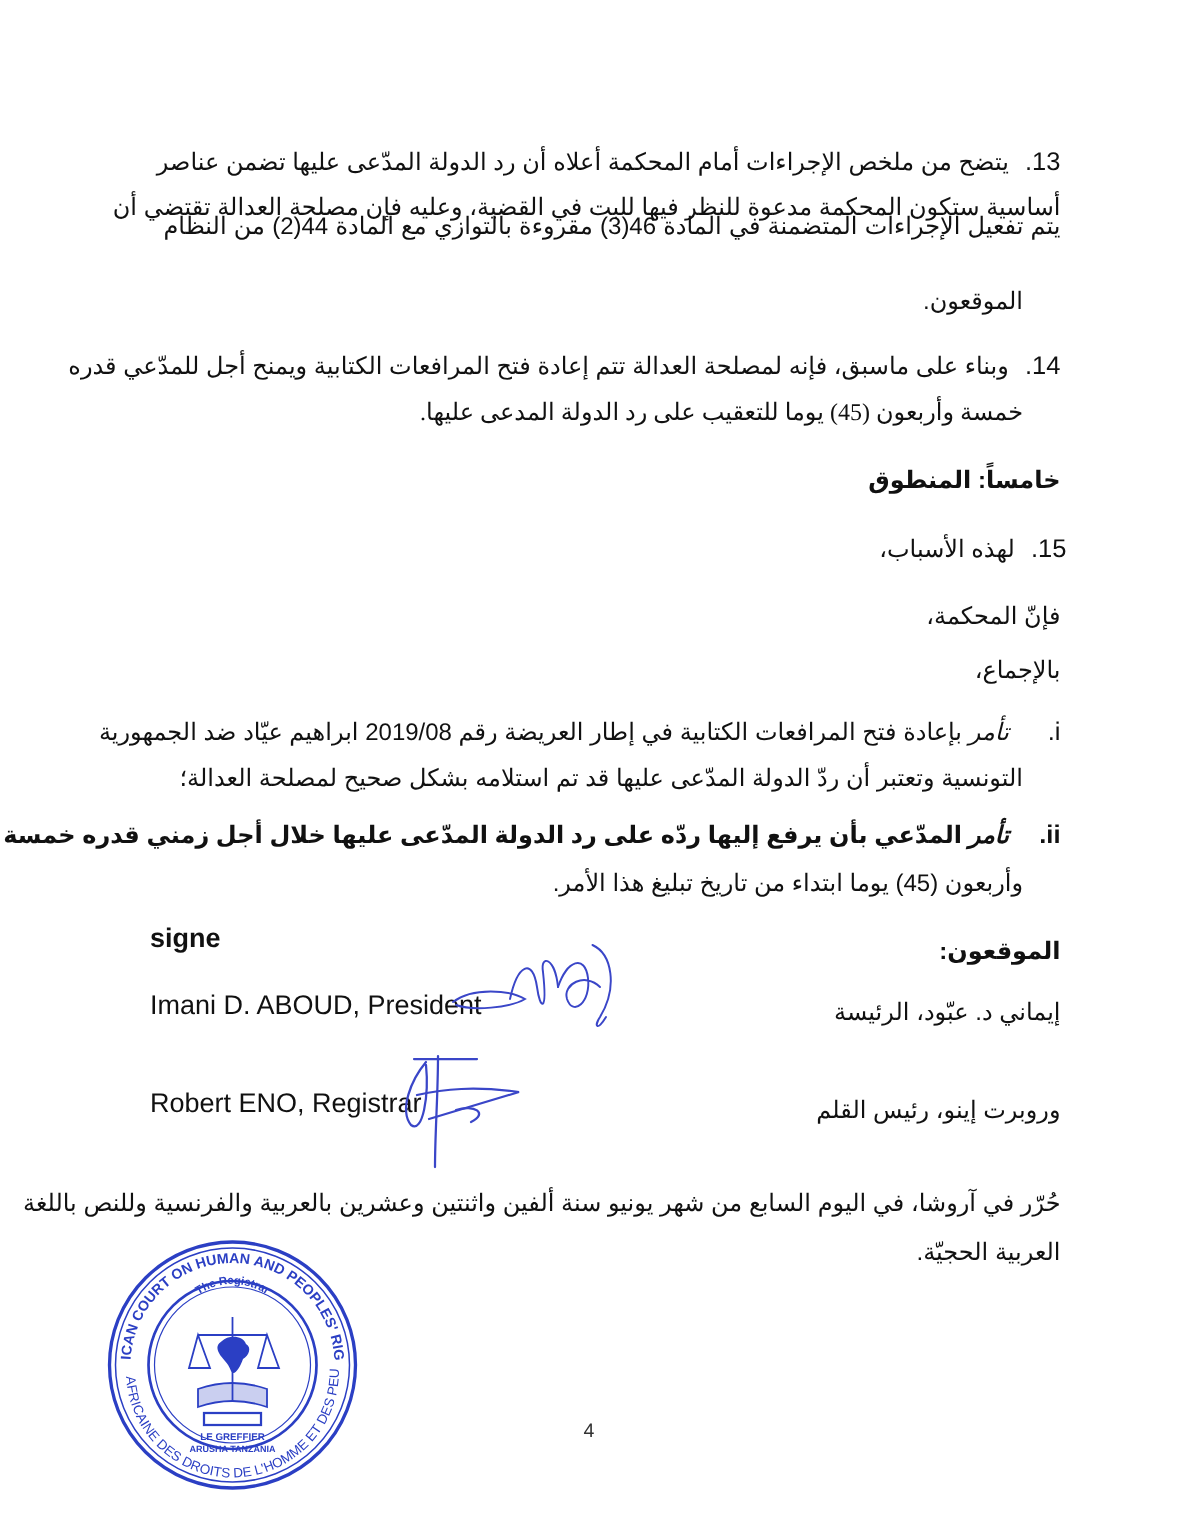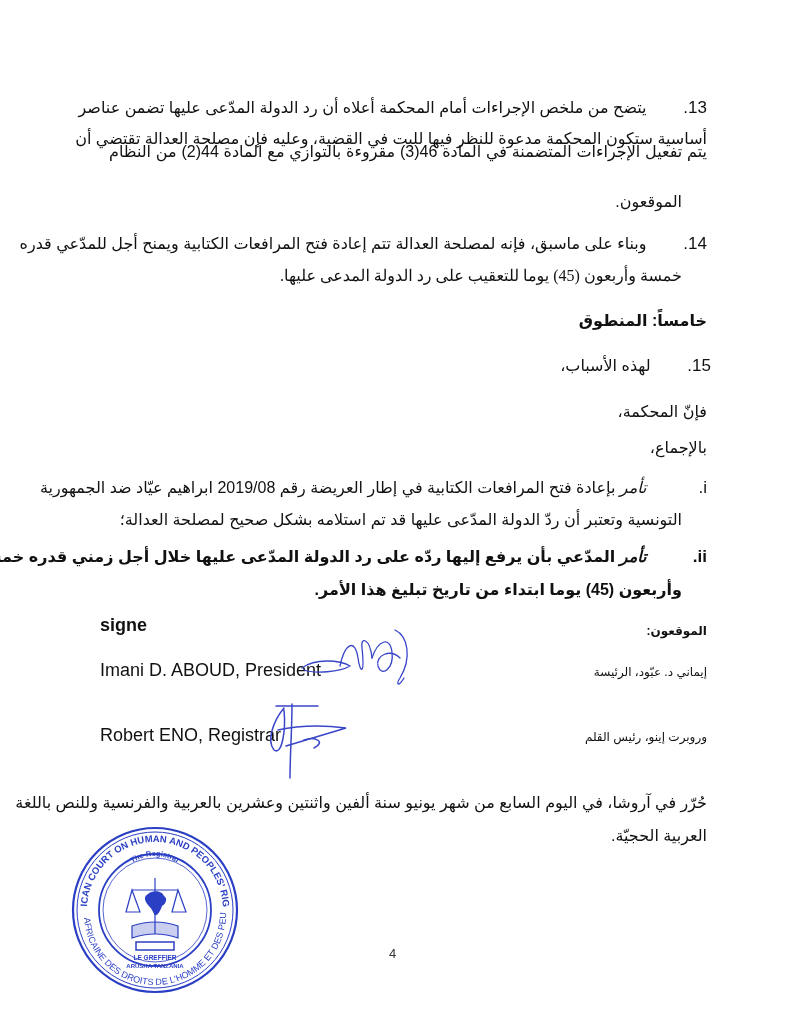--- a/index.html
+++ b/index.html
@@ -1,25 +1,25 @@
 <!DOCTYPE html>
 <html><head>
 <meta charset="utf-8">
 <style>
   html, body { margin: 0; padding: 0; background: #ffffff; }
   body { width: 791px; height: 1024px; position: relative; overflow: hidden;
          font-family: "Liberation Sans", "DejaVu Sans", sans-serif; color: #111; }
   .page { position: absolute; left: 0; top: 0; width: 791px; height: 1024px; }
   .rtl { direction: rtl; unicode-bidi: embed; }
   .line { position: absolute; font-size: 16px; white-space: nowrap; line-height: 20px; }
-  .num { display: inline-block; width: 30px; font-size: 17px; margin-left: 26px; }
+  .num { display: inline-block; width: 30px; font-size: 17px; }
   .bold { font-weight: bold; }
   .italic { font-style: italic; }
   .sig-en { position: absolute; font-size: 18px; font-family: "Liberation Sans", sans-serif; white-space: nowrap; }
-  .sig-ar { position: absolute; font-size: 12px; white-space: nowrap; direction: rtl; }
+  .sig-ar { position: absolute; font-size: 16px; white-space: nowrap; direction: rtl; }
   .page-number { position: absolute; left: 389px; top: 946px; font-size: 13px; color: #333; }
   svg { position: absolute; overflow: visible; }
 </style>
 </head>
 <body>
 
 <div class="page">
 
   <div class="line rtl" style="right:84px; top:98px; width:628px;">
     <span class="num">13.</span>
@@ -50,21 +50,21 @@
     <span class="italic">تأمر</span>
     <span>بإعادة فتح المرافعات الكتابية في إطار العريضة رقم 2019/08 ابراهيم عيّاد ضد الجمهورية</span>
   </div>
   <div class="line rtl" style="right:109px; top:510px;">التونسية وتعتبر أن ردّ الدولة المدّعى عليها قد تم استلامه بشكل صحيح لمصلحة العدالة؛</div>
 
   <div class="line rtl" style="right:84px; top:547px; width:628px;font-weight:bold;">
     <span class="num">ii.</span>
     <span class="italic">تأمر</span>
     <span>المدّعي بأن يرفع إليها ردّه على رد الدولة المدّعى عليها خلال أجل زمني قدره خمسة</span>
   </div>
-  <div class="line rtl" style="right:109px; top:580px;font-weight:bold;">وأربعون (45) يوما ابتداء من تاريخ تبليغ هذا الأمر.</div>
+  <div class="line rtl" style="right:109px; top:580px;">وأربعون (45) يوما ابتداء من تاريخ تبليغ هذا الأمر.</div>
 
   <div class="sig-en bold" style="left:100px; top:615px;">signe</div>
   <div class="sig-ar bold" style="right:84px; top:624px;">الموقعون:</div>
 
   <div class="sig-en" style="left:100px; top:660px;">Imani D. ABOUD,  President</div>
   <div class="sig-ar" style="right:84px; top:665px;">إيماني د. عبّود، الرئيسة</div>
 
   <div class="sig-en" style="left:100px; top:725px;">Robert ENO, Registrar</div>
   <div class="sig-ar" style="right:84px; top:730px;">وروبرت إينو، رئيس القلم</div>
 

